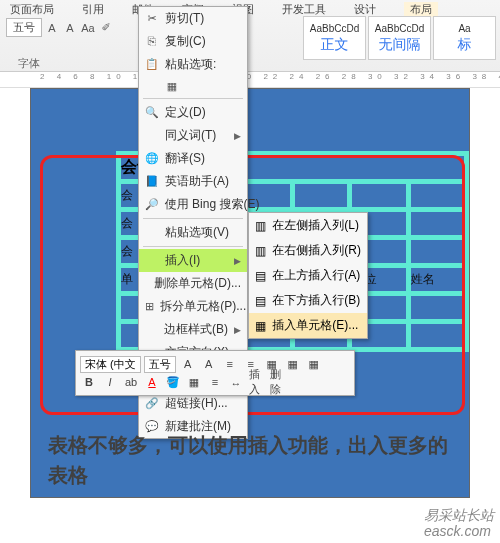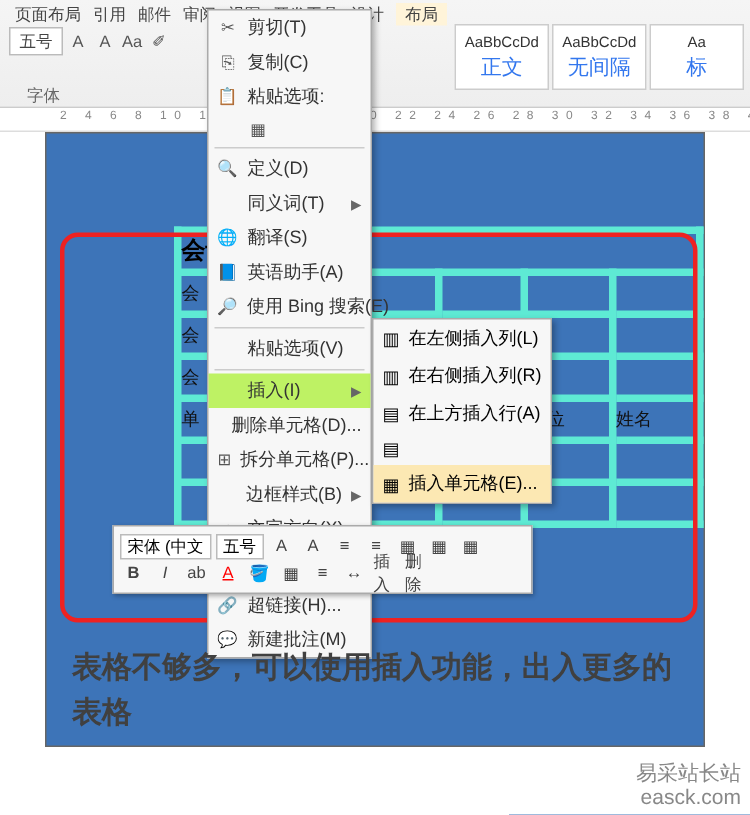--- a/index.html
+++ b/index.html
@@ -1,18 +1,18 @@
 <!DOCTYPE html>
 <html><head>
 <meta charset="utf-8">
 <style>
 *{box-sizing:border-box;margin:0;padding:0;font-family:"Microsoft YaHei",SimSun,sans-serif}
 body{width:500px;height:543px;background:#fff;overflow:hidden;position:relative;font-size:12px}
 .ribbon{height:72px;background:linear-gradient(#f5f5f5,#eee);border-bottom:1px solid #ccc;position:relative}
-.tabs{display:flex;gap:8px;padding:2px 10px;font-size:11px;color:#444}
+.tabs{display:flex;gap:28px;padding:2px 10px;font-size:11px;color:#444}
 .tabs span:last-child{background:#fff4d9;padding:0 6px}
 .rb-row{position:absolute;top:18px;left:6px;display:flex;align-items:center;gap:2px;font-size:11px;color:#444}
 .rb-row .sel{border:1px solid #bbb;padding:1px 6px;background:#fff;font-size:11px}
 .rb-row .ico{width:16px;height:16px;display:inline-flex;align-items:center;justify-content:center;color:#555}
 .rb-lab{position:absolute;top:56px;left:18px;font-size:11px;color:#666}
 .styles{position:absolute;right:4px;top:16px;display:flex;gap:2px}
 .stybox{width:63px;height:44px;border:1px solid #ccc;background:#fff;display:flex;flex-direction:column;align-items:center;justify-content:center;font-size:10px}
 .stybox .p{color:#333;font-size:10px}
 .stybox .n{color:#37e;font-size:14px;margin-top:2px}
 .ruler{height:16px;background:#fff;border-bottom:1px solid #ddd;font-size:8px;color:#888;padding-left:40px;letter-spacing:5px;white-space:nowrap;overflow:hidden}
@@ -28,21 +28,21 @@
 .ctx .ic{width:14px;height:14px;display:inline-flex;align-items:center;justify-content:center;font-size:11px;color:#555}
 .ctx .arr{margin-left:auto;font-size:9px;color:#666}
 .sub{position:absolute;top:212px;left:248px;width:120px;background:#f7f7f7;border:1px solid #aaa;box-shadow:2px 2px 4px rgba(0,0,0,.3);font-size:12px}
 .sub .it{display:flex;align-items:center;padding:4px 6px;gap:6px;white-space:nowrap}
 .sub .hl{background:#fce8b3}
 .mini{position:absolute;top:350px;left:75px;width:280px;background:#f7f7f7;border:1px solid #aaa;box-shadow:1px 1px 3px rgba(0,0,0,.3);padding:4px}
 .mini .row{display:flex;align-items:center;gap:3px;margin:0 0;font-size:11px}
 .mini .sel{border:1px solid #bbb;padding:0 4px;background:#fff;font-size:11px}
 .mini .ic{width:18px;height:18px;border:1px solid transparent;display:inline-flex;align-items:center;justify-content:center;font-size:11px;color:#444}
 .ann{position:absolute;top:430px;left:48px;width:400px;font-size:20px;font-weight:bold;color:#404040;line-height:1.5}
-.wm{position:absolute;bottom:4px;right:6px;font-size:14px;color:#888;text-align:right;line-height:1.1}
+.wm{position:absolute;bottom:4px;right:6px;font-size:14px;color:#888;font-style:italic;line-height:1.1}
 </style>
 </head>
 <body>
 
 <div class="ribbon">
   <div class="tabs">
     <span>页面布局</span>
     <span>引用</span>
     <span>邮件</span>
     <span>审阅</span>
@@ -226,20 +226,21 @@
   <div class="it">
       <span class="ic">▥</span>
       <span>在右侧插入列(R)</span>
     </div>
   <div class="it">
       <span class="ic">▤</span>
       <span>在上方插入行(A)</span>
     </div>
   <div class="it">
       <span class="ic">▤</span>
+      <span>在下方插入行(B)</span>
     </div>
   <div class="it hl">
       <span class="ic">▦</span>
       <span>插入单元格(E)...</span>
     </div>
 </div>
 
 <div class="mini">
   <div class="row">
     <span class="sel">宋体 (中文</span>

